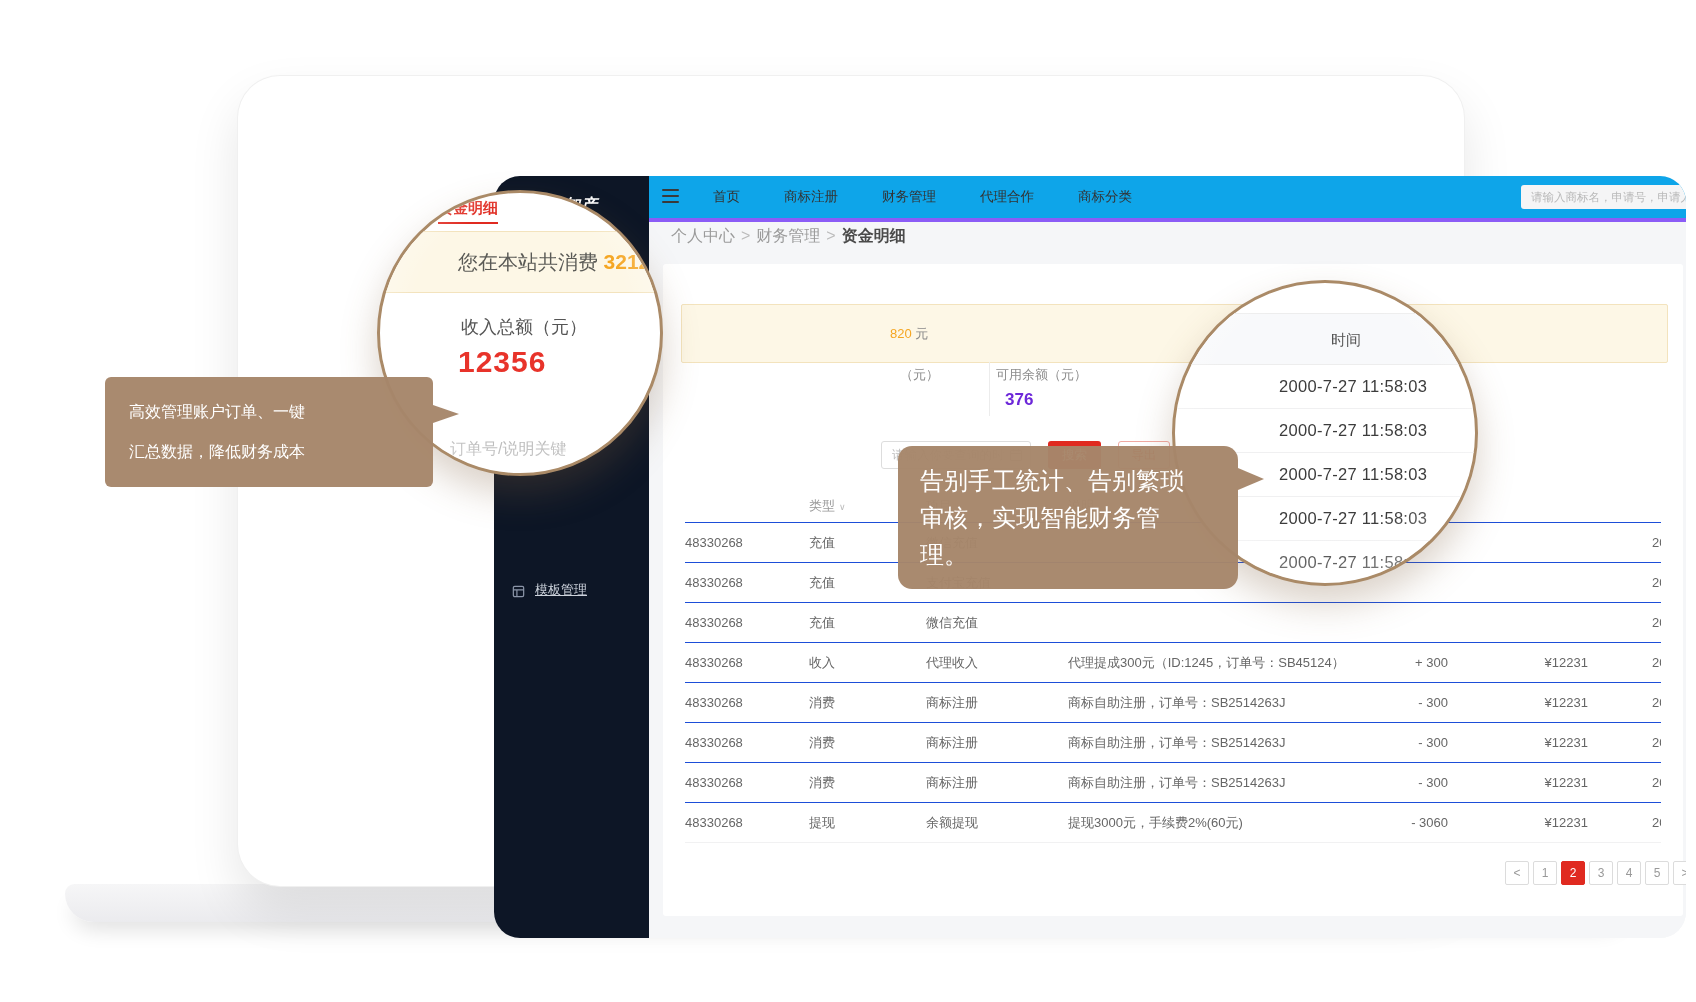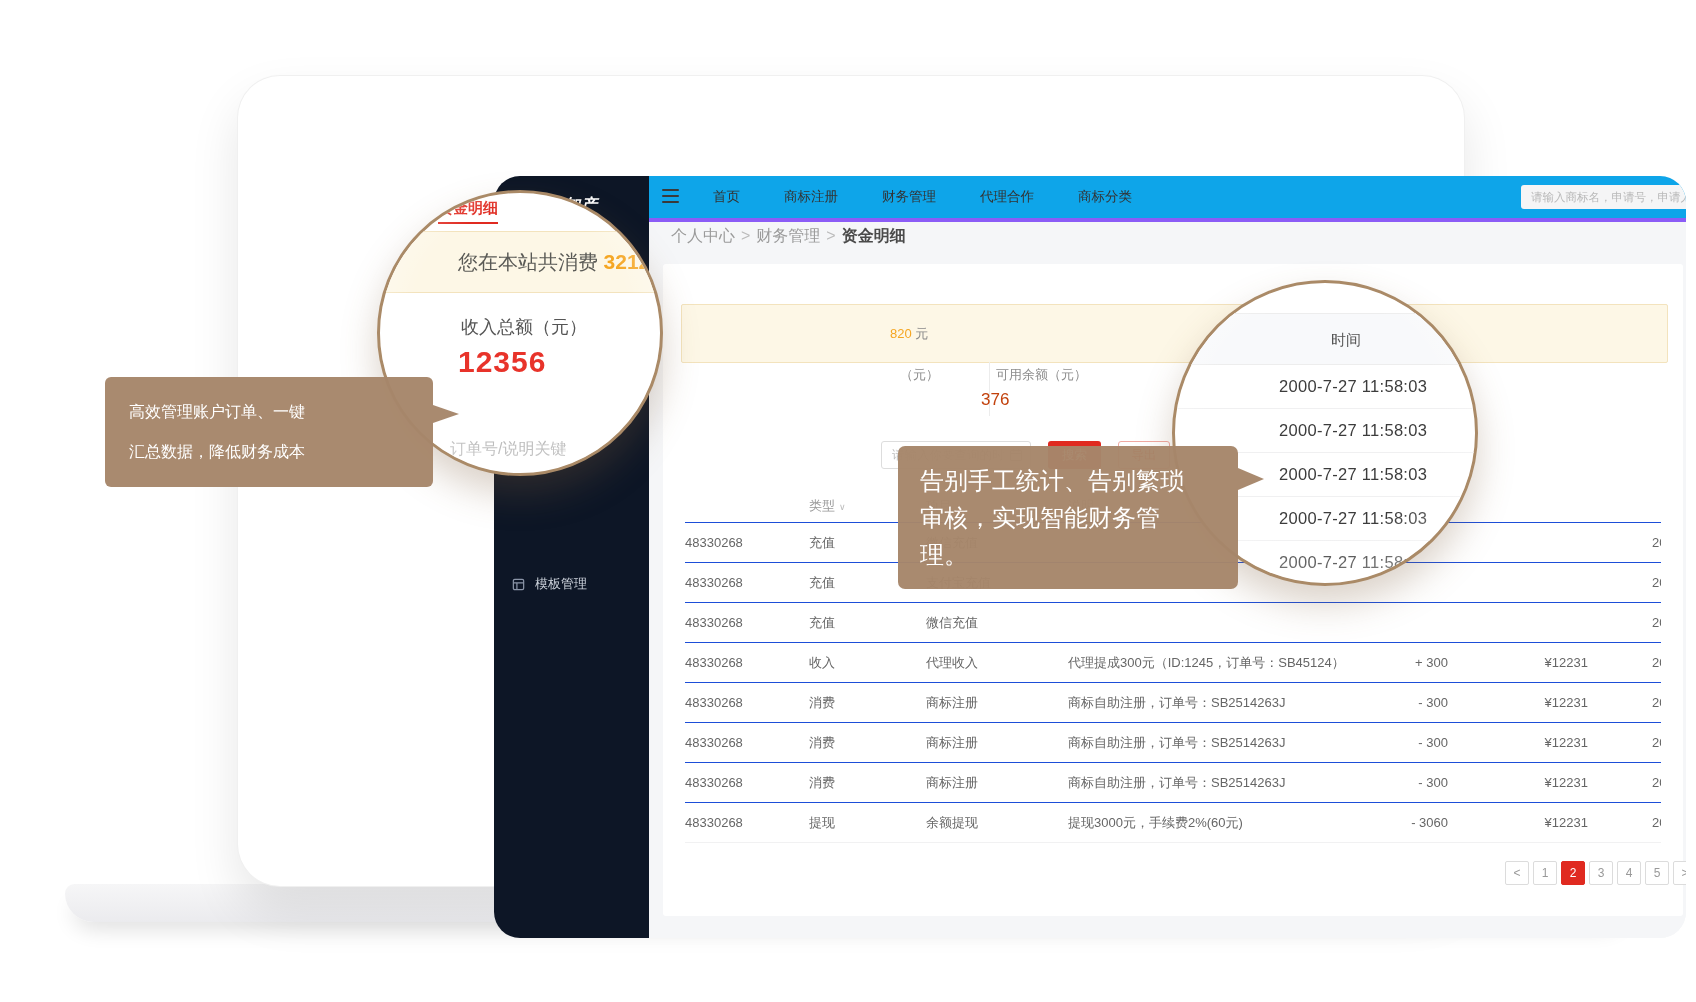--- a/index.html
+++ b/index.html
@@ -14,21 +14,21 @@
     border-radius:42px;box-shadow:0 0 0 1px #f0f0f0,0 24px 50px rgba(0,0,0,.10);}
   .app{position:absolute;left:256px;top:100px;width:1192px;height:762px;border-radius:26px;
     overflow:hidden;display:flex;background:#f5f6f8;}
 
   
   .sidebar{position:relative;width:155px;flex:0 0 155px;background:#0d1626;}
   .logo{position:absolute;left:16px;top:12px;height:34px;display:flex;align-items:center;}
   .logo-mark{color:#e8352b;font-weight:700;font-style:italic;font-size:23px;margin-right:6px;}
   .logo-text{color:#fff;font-weight:700;font-style:italic;font-size:16px;letter-spacing:1px;}
   .logo-tagline{position:absolute;left:42px;top:40px;color:#c0392b;font-size:7px;letter-spacing:3px;opacity:.8;}
-  .side-item{position:absolute;left:0;width:187px;height:30px;display:flex;align-items:center;color:#cdd3dc;font-size:13px;cursor:pointer;}
+  .side-item{position:absolute;left:0;width:187px;height:30px;display:flex;align-items:flex-end;color:#cdd3dc;font-size:13px;cursor:pointer;text-decoration:underline;}
   .side-item .ic{width:15px;height:15px;margin:0 9px 0 17px;display:inline-flex;}
   .side-item .chev{position:absolute;right:13px;font-size:10px;color:#6f7a8d;}
   .sub-list{position:absolute;left:0;top:118px;width:155px;}
   .sub-item{position:relative;height:34px;line-height:34px;padding-left:40px;color:#a9b1bf;font-size:13px;cursor:pointer;}
   .sub-item.on{background:#0a101d;color:#ffffff;}
   .sub-item.on::before{content:"";position:absolute;left:0;top:0;width:3px;height:34px;background:#e02a20;}
 
   
   .main{position:relative;flex:1;background:#f5f6f8;}
   .topbar{position:absolute;left:0;top:0;right:0;height:42px;background:#0ea5e9;border-bottom:4px solid #8b5cf6;}
@@ -44,21 +44,21 @@
   .crumbs .last{color:#4a4a4a;font-weight:700;}
 
   
   .card{position:absolute;left:14px;top:88px;width:1020px;height:652px;background:#fff;border-radius:3px;}
   .banner{position:absolute;left:18px;top:40px;width:985px;height:57px;background:#fdf7e6;border:1px solid #f3e3bd;border-radius:2px;}
   .banner-rest{position:absolute;left:208px;top:50%;transform:translateY(-50%);font-size:13px;color:#8a8a8a;white-space:nowrap;}
   .banner-rest b{color:#f5a623;font-weight:400;}
   .stat-l2{position:absolute;left:237px;top:102px;font-size:13px;color:#8c8c8c;}
   .stat-div{position:absolute;left:326px;top:98px;width:1px;height:54px;background:#ececec;}
   .stat-l3{position:absolute;left:333px;top:102px;font-size:13px;color:#8c8c8c;}
-  .stat-v3{position:absolute;left:318px;top:126px;font-size:17px;font-weight:400;color:#c2410c;}
+  .stat-v3{position:absolute;left:342px;top:126px;font-size:17px;font-weight:700;color:#6d28d9;}
   .date-input{position:absolute;left:218px;top:177px;width:150px;height:28px;border:1px solid #ddd;border-radius:3px;background:#fff;
     font-size:12.5px;color:#666;padding:0 26px 0 10px;outline:none;box-sizing:border-box;font-family:inherit;}
   .date-input::placeholder{color:#bdbdbd;}
   .cal-ic{position:absolute;left:346px;top:184px;width:14px;height:14px;pointer-events:none;}
   .btn-search{position:absolute;left:385px;top:177px;width:53px;height:28px;background:#e02a20;color:#fff;border:0;border-radius:3px;
     font-size:12.5px;cursor:pointer;font-family:inherit;}
   .btn-export{position:absolute;left:455px;top:177px;width:52px;height:28px;background:#fff;color:#e02a20;border:1px solid #f0a9a2;
     border-radius:3px;font-size:12.5px;cursor:pointer;box-sizing:border-box;font-family:inherit;}
 
   
@@ -94,21 +94,21 @@
   .lens-right{left:1172px;top:280px;width:300px;height:300px;z-index:5;}
   .rl-band{position:absolute;left:0;top:30px;width:300px;height:52px;line-height:52px;background:#f8f9fb;
     border-top:1px solid #ededed;border-bottom:1px solid #ededed;padding-left:156px;font-size:15px;color:#555;box-sizing:border-box;}
   .rl-times{position:absolute;left:0;top:82px;width:300px;}
   .rl-time{height:43px;line-height:43px;border-bottom:1px solid #f0f0f1;padding-left:104px;font-size:16.5px;color:#3c3c3c;white-space:nowrap;letter-spacing:.3px;}
 
   
   .callout{position:absolute;color:#fff;background:rgba(166,134,106,.97);z-index:6;}
   .callout-left{left:105px;top:377px;width:328px;border-radius:6px;padding:15px 24px;font-size:16px;line-height:40px;box-sizing:border-box;}
   .callout-left::after{content:"";position:absolute;left:100%;top:28px;border:9px solid transparent;border-left:26px solid rgba(166,134,106,.97);}
-  .callout-right{left:898px;top:446px;width:340px;border-radius:7px;padding:16px 22px;font-size:24px;line-height:37px;box-sizing:border-box;}
+  .callout-right{left:898px;top:446px;width:340px;border-radius:14px;padding:16px 22px;font-size:24px;line-height:37px;box-sizing:border-box;}
   .callout-right::after{content:"";position:absolute;left:100%;top:22px;border:11px solid transparent;border-left:26px solid rgba(166,134,106,.97);}
 
   svg{display:block;}
 </style>
 </head>
 <body>
 
 <div class="stage">
 
   <div class="laptop-base"></div>

